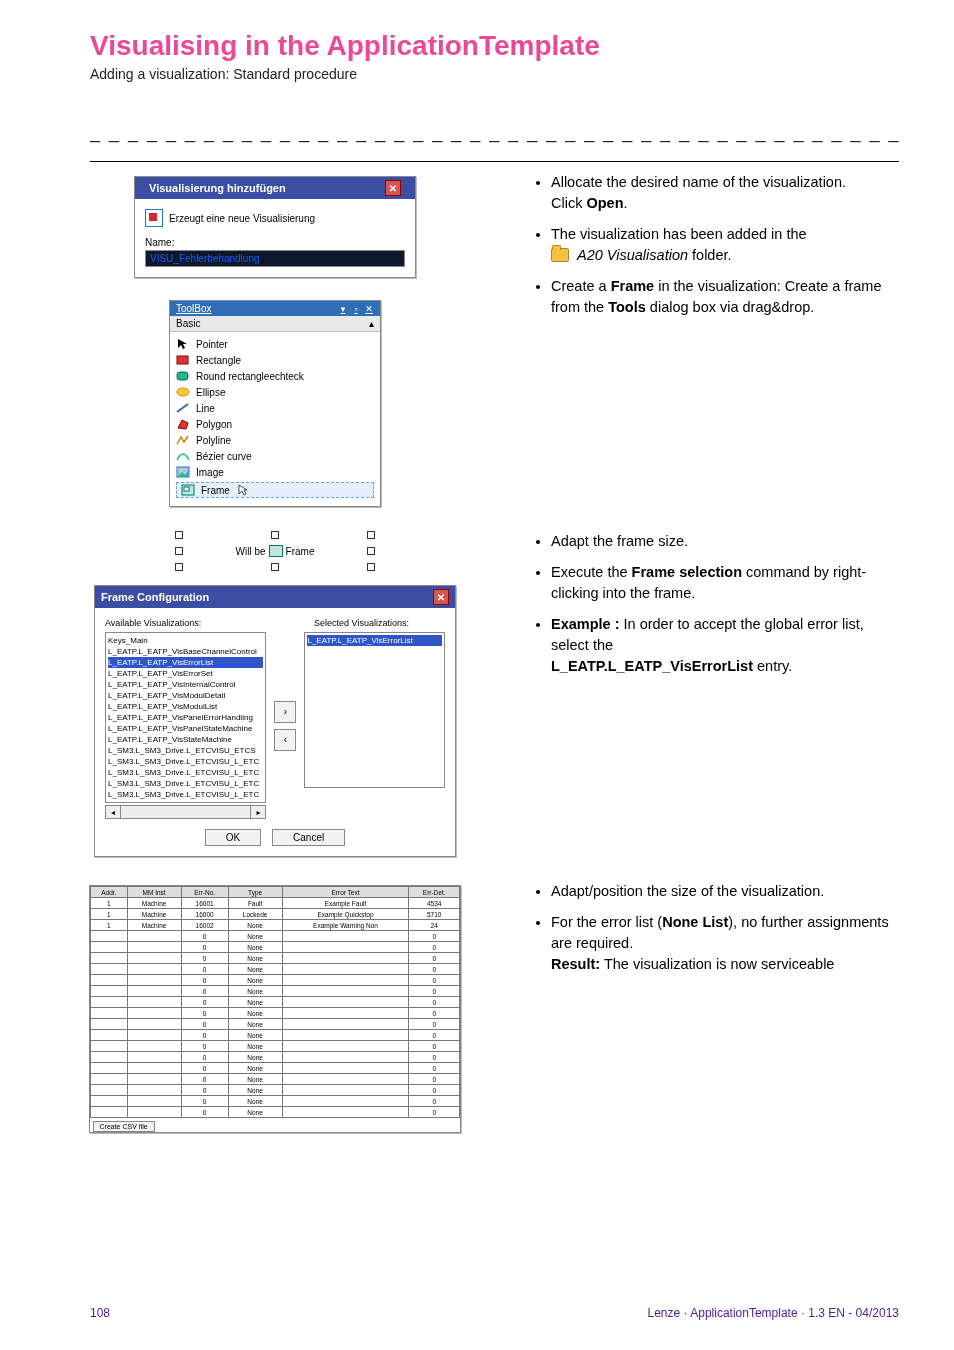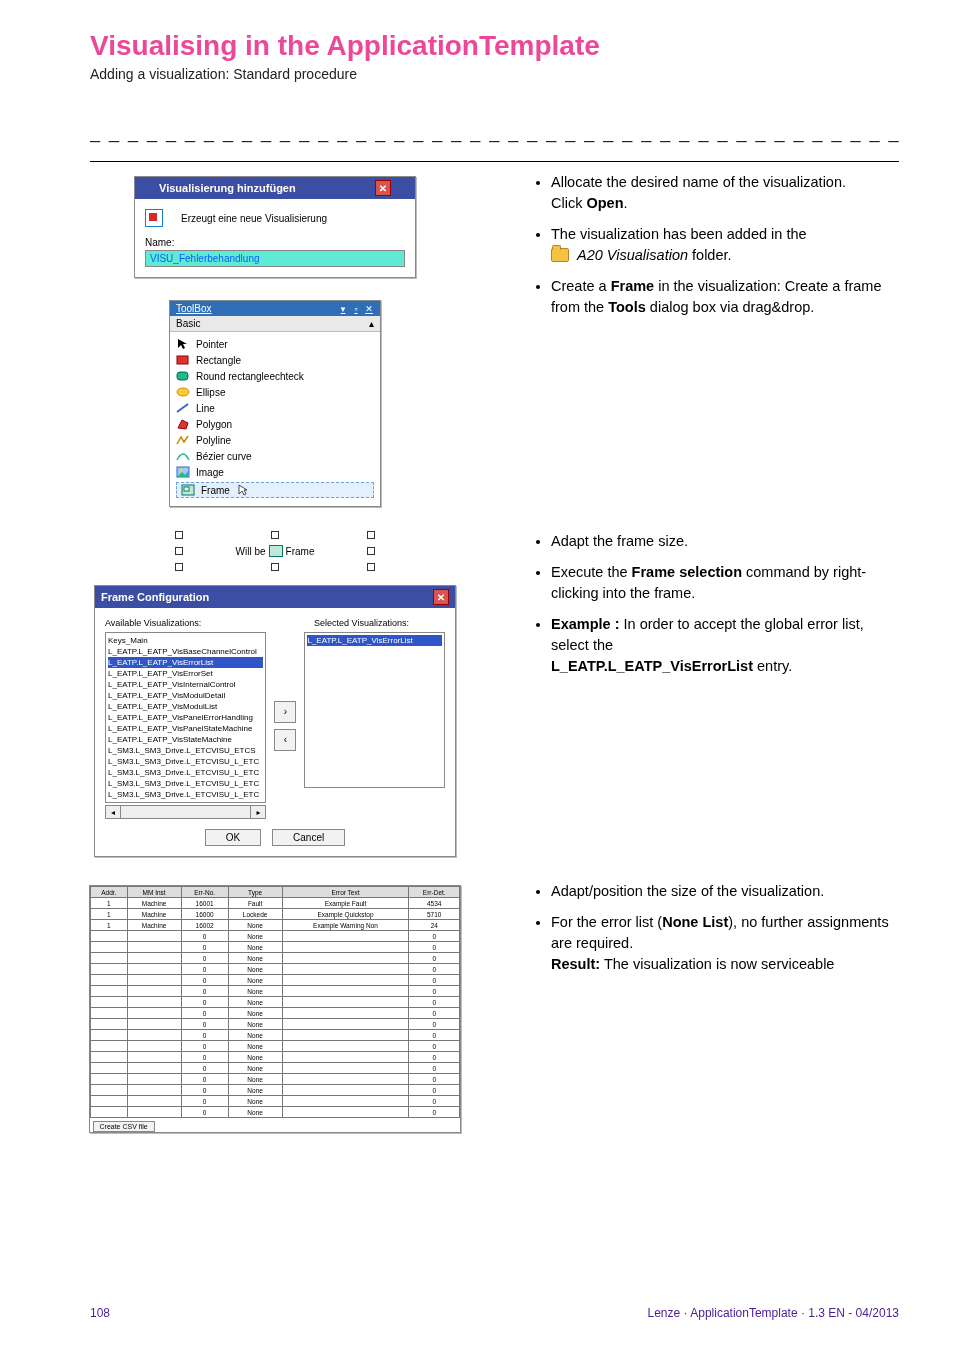--- a/index.html
+++ b/index.html
@@ -17,27 +17,27 @@
   .right li { margin-bottom: 10px; margin-left: 43px; }
   .right li li { margin-bottom: 6px; }
   .folder-icon { display:inline-block; width:16px; height:12px; background:#f6c244; border:1px solid #b7862b; border-radius:2px; vertical-align:-2px; margin-right:4px; position:relative; }
   .folder-icon::before { content:""; position:absolute; top:-4px; left:0; width:7px; height:4px; background:#f6c244; border:1px solid #b7862b; border-bottom:none; border-radius:2px 2px 0 0; }
   .footer { position:absolute; bottom:30px; left:90px; right:55px; display:flex; justify-content:space-between; font-size:12px; color:#4c1d95; }
 
   
   .shot { background:#fff; border:1px solid #8a8a8a; font-size:10px; color:#000; margin:4px 0; box-shadow:1px 1px 0 #bbb; }
   
   .dlg1 { width:280px; }
-  .dlg1 .titlebar { background:#3b4ea3; color:#fff; font-weight:bold; padding:3px 24px; display:flex; justify-content:space-between; align-items:center; font-size:11px; }
+  .dlg1 .titlebar { background:#3b4ea3; color:#fff; font-weight:bold; padding:3px 14px; display:flex; justify-content:space-between; align-items:center; font-size:11px; }
   .closex { width:14px; height:14px; background:#d9534f; color:#fff; display:flex; align-items:center; justify-content:center; font-size:10px; border:1px solid #900; }
   .dlg1 .body { padding:10px; }
-  .dlg1 .row1 { display:flex; align-items:center; gap:18px; margin-bottom:10px; }
+  .dlg1 .row1 { display:flex; align-items:center; gap:6px; margin-bottom:10px; }
   .picto { width:16px; height:16px; background:#fff; border:1px solid #1a7fc9; position:relative; }
   .picto::after { content:""; position:absolute; left:3px; top:3px; width:8px; height:8px; background:#cf2d2d; }
-  .dlg1 input { width:100%; box-sizing:border-box; border:1px solid #888; padding:2px 4px; font-size:10px; color:#0f5fff; background:#5eead4; }
+  .dlg1 input { width:100%; box-sizing:border-box; border:1px solid #888; padding:2px 4px; font-size:10px; color:#0f5fff; background:#0f172a; }
   .dlg1 .label { font-size:10px; margin-bottom:2px; }
 
   
   .toolbox { width:210px; }
   .toolbox .titlebar { background:#2f6fb7; color:#fff; padding:2px 6px; font-size:10px; display:flex; justify-content:space-between; align-items:center;text-decoration:underline; }
   .toolbox .pins { display:flex; gap:3px; }
   .pin { width:10px; height:10px; color:#fff; font-size:9px; display:flex; align-items:center; justify-content:center; }
   .toolbox .cat { background:#e9e9e9; border-bottom:1px solid #bbb; padding:2px 6px; display:flex; justify-content:space-between; }
   .toolbox .items { padding:4px 6px 8px 6px; }
   .titem { display:flex; align-items:center; gap:6px; padding:2px 0; }

